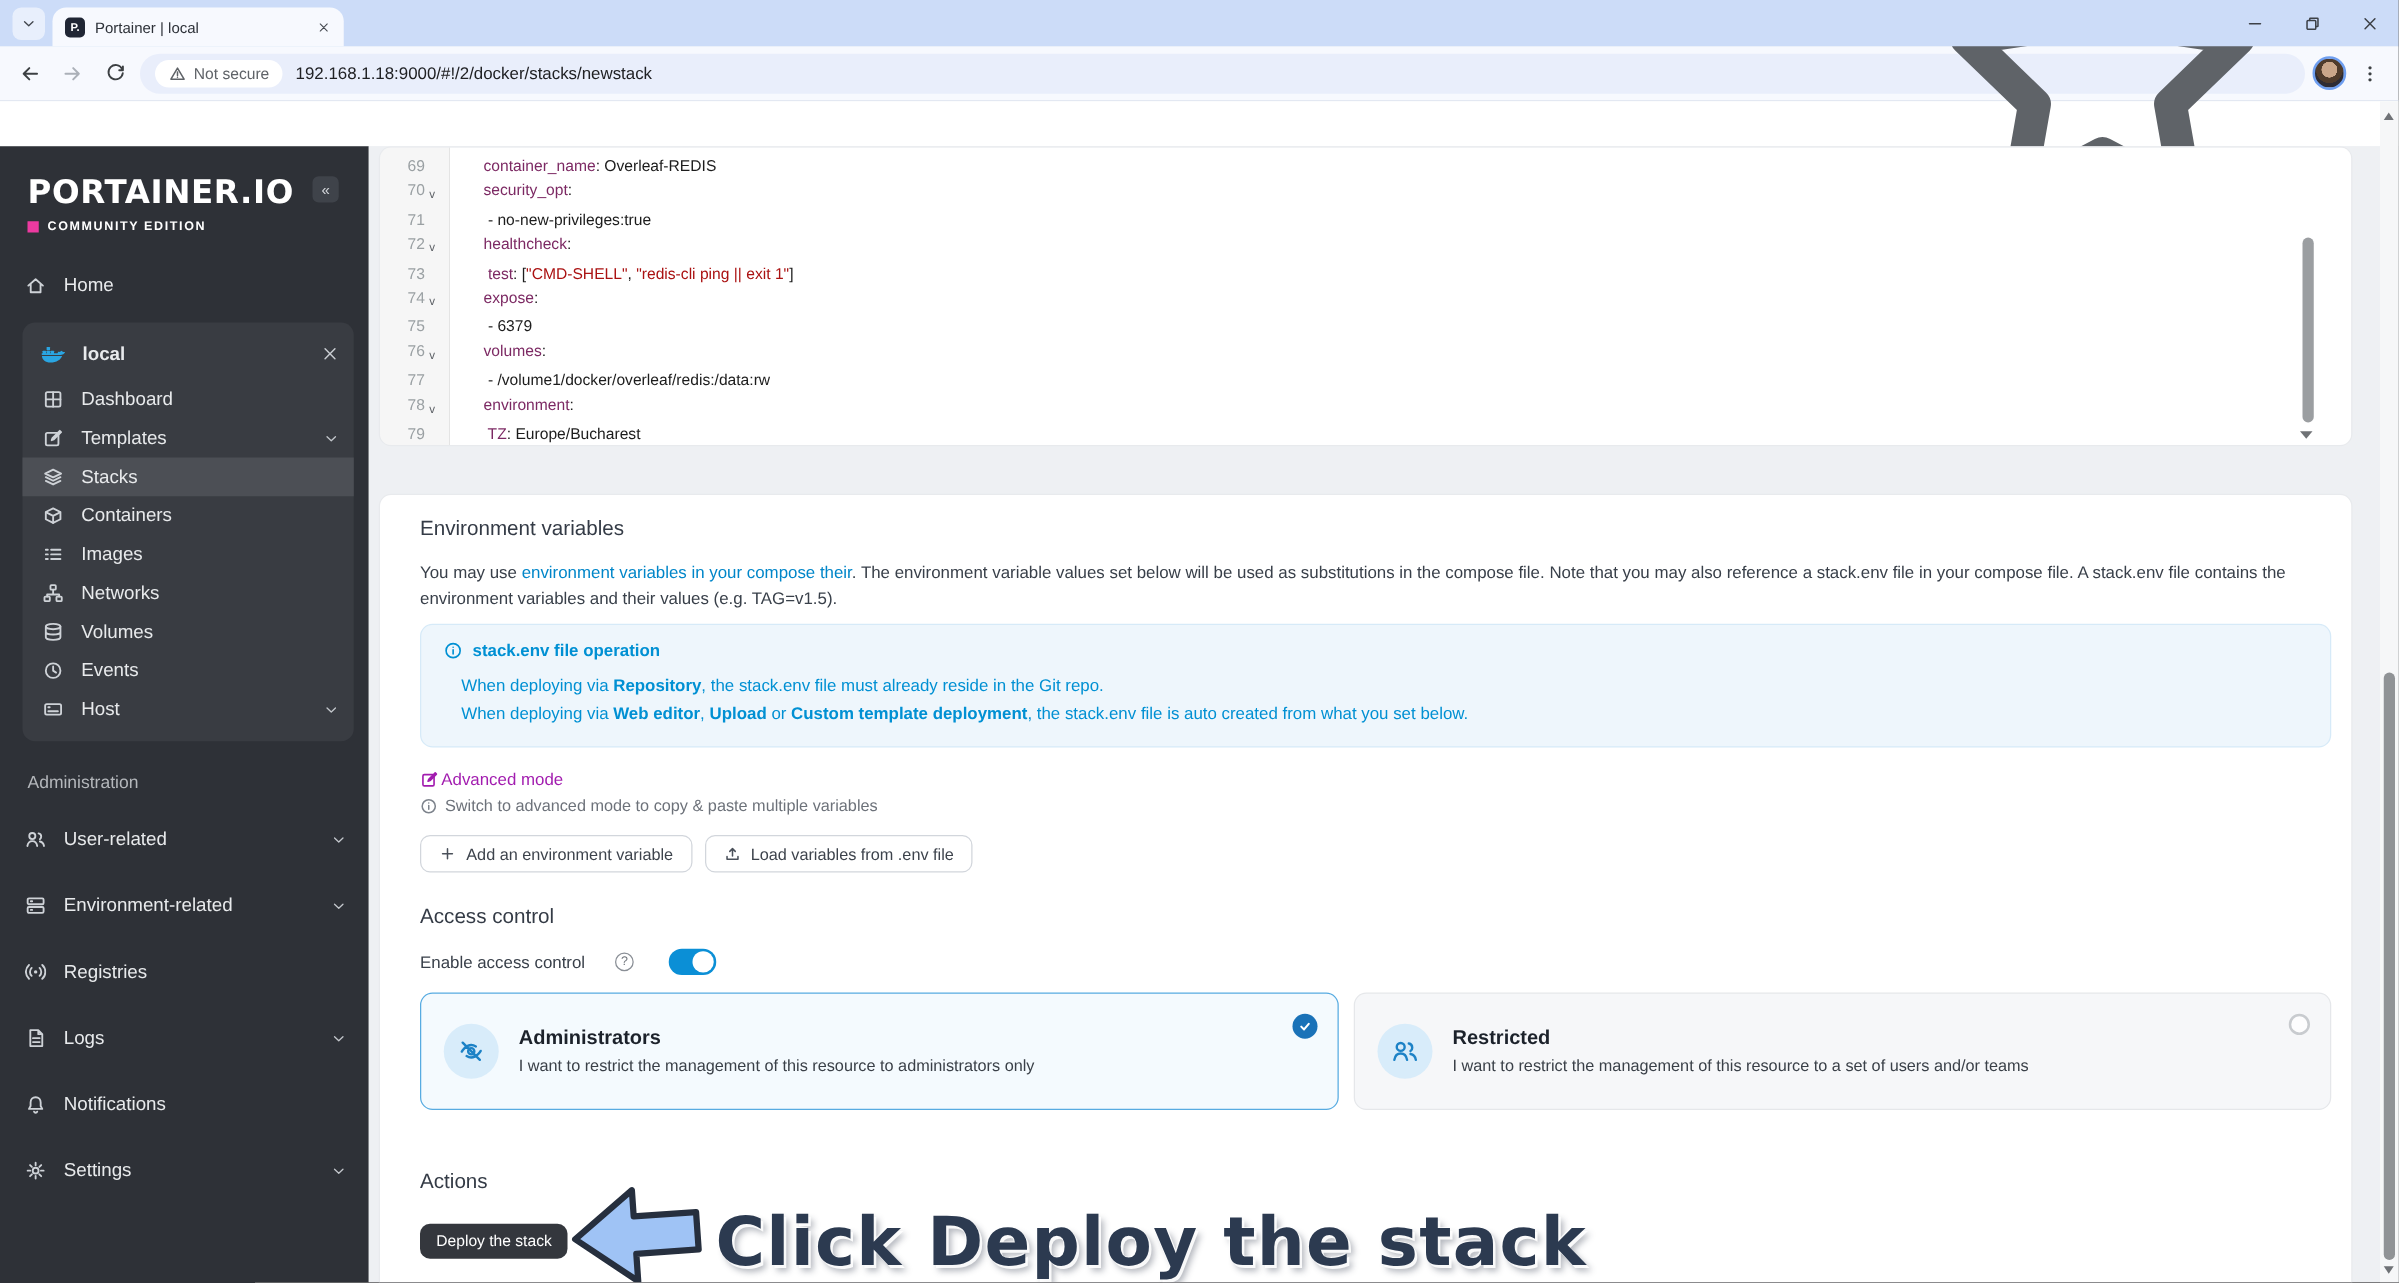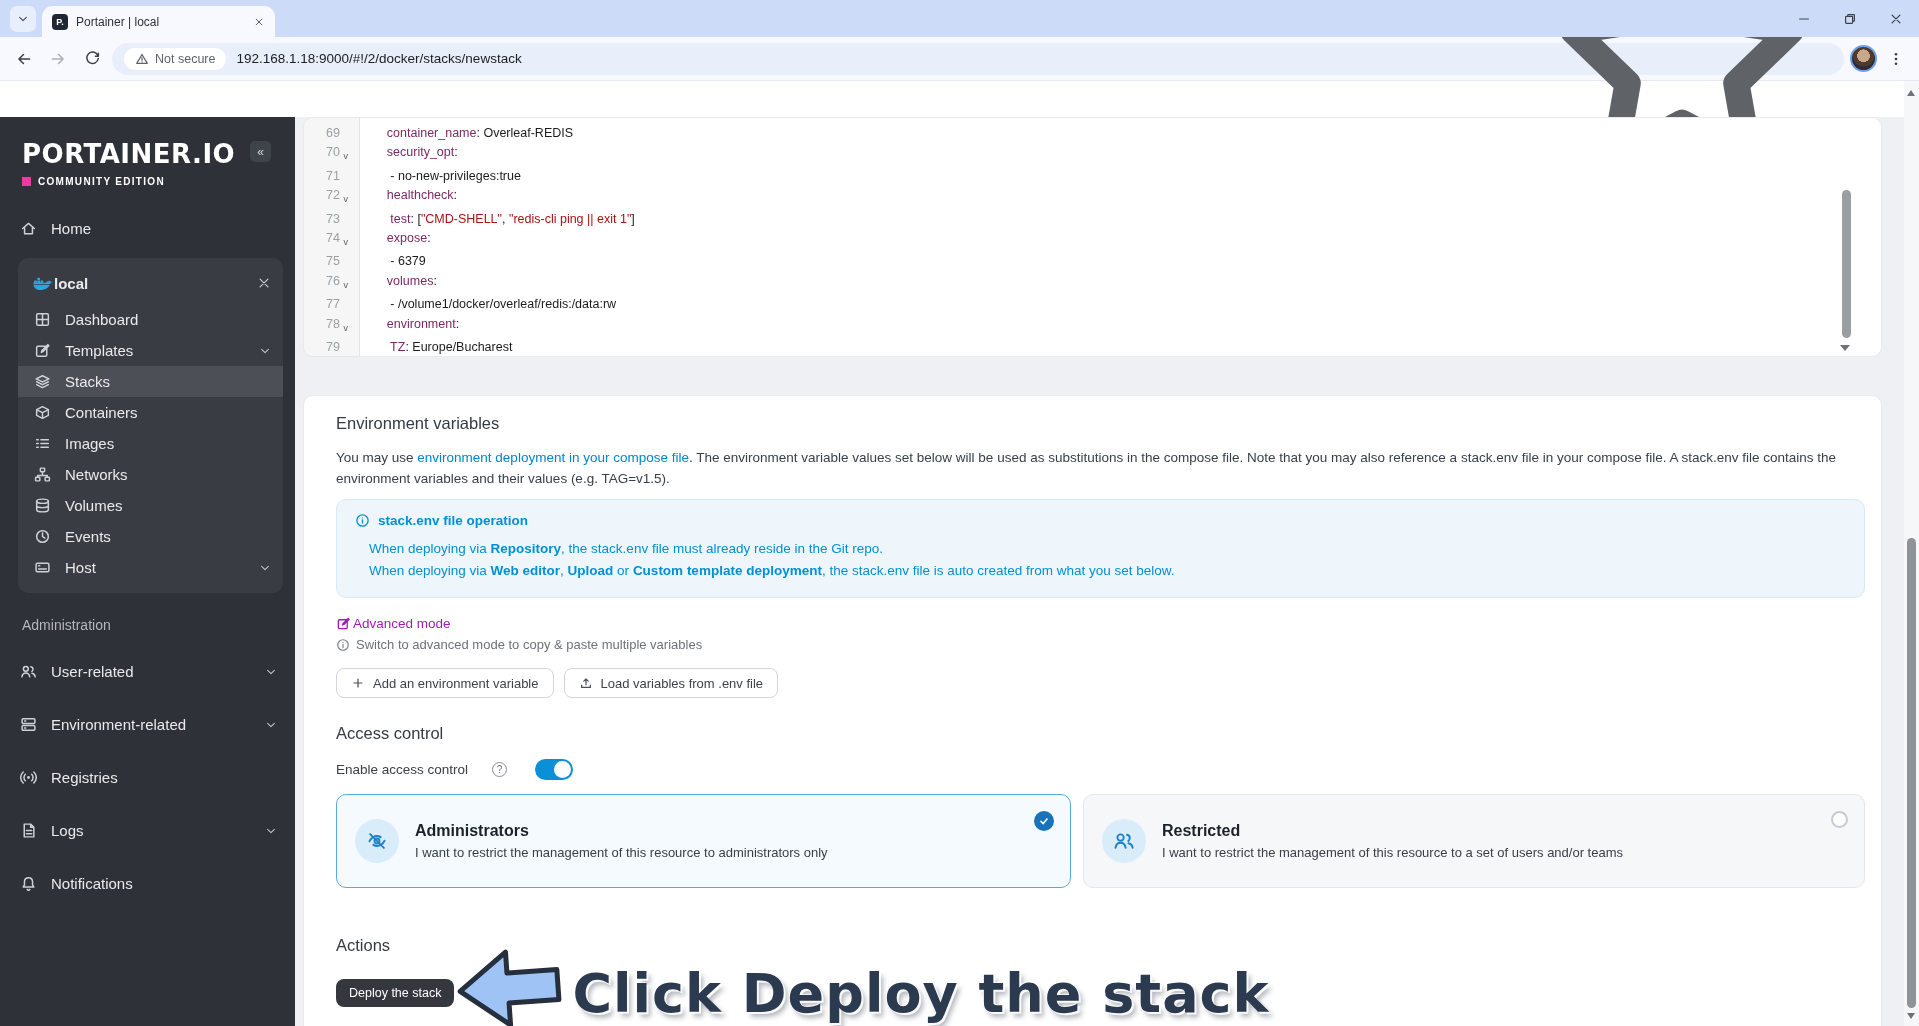--- a/index.html
+++ b/index.html
@@ -38,21 +38,21 @@
   .logo{margin:22px 0 0 22px;font-size:26px;font-weight:800;letter-spacing:.5px;color:#fff;font-family:"DejaVu Sans",sans-serif;}
   .edition{margin:7px 0 0 22px;display:flex;align-items:center;gap:7px;font-size:10px;font-weight:700;letter-spacing:1.3px;color:#fff;}
   .maggie{width:9px;height:9px;background:#ec3aa0;}
   .collapse{position:absolute;top:24px;right:24px;width:21px;height:21px;background:#3f434a;border-radius:5px;
     color:#d3d6da;font-size:12px;display:flex;align-items:center;justify-content:center;}
   .s-item{display:flex;align-items:center;height:31px;padding-left:20px;gap:14px;font-size:15px;color:#e8eaec;cursor:default;}
   .s-item .ic{width:17px;height:17px;color:#ced2d7;flex:none;}
   .s-item .chev{width:12px;height:12px;color:#c2c6cb;margin-left:auto;margin-right:18px;}
   #home-item{margin-top:26px;}
   .envbox{margin:14px 12px 0 18px;background:#393c42;border-radius:10px;padding:4px 0 10px;}
-  .envhead{display:flex;align-items:center;height:42px;padding:0 12px 0 14px;}
+  .envhead{display:flex;align-items:center;height:42px;padding:0 12px 0 14px;gap:12px;}
   .envname{font-size:15px;font-weight:700;}
   .envclose{margin-left:auto;width:14px;height:14px;color:#c7cbd0;}
   .envbox .s-item{padding-left:16px;}
   .envbox .s-item.active{background:#4c4f55;}
   .envbox .s-item .chev{margin-right:12px;}
   .adminlabel{margin:24px 0 16px 22px;font-size:14px;color:#b4b7bb;}
   .adminlist{margin-top:22px;}
   .adminlist .s-item{height:33px;margin-top:20px;}
 
   
@@ -409,20 +409,34 @@
             </span>
           </div>
           <div class="s-item">
             <span class="ic">
               <svg viewBox="0 0 16 16" fill="none" stroke="currentColor" stroke-width="1.4" stroke-linecap="round" stroke-linejoin="round">
                 <path d="M8 2.6c2.3 0 3.8 1.7 3.8 4v2.6L13 11.4H3l1.2-2.2V6.6c0-2.3 1.5-4 3.8-4zM6.8 13.5a1.3 1.3 0 0 0 2.4 0"></path>
               </svg>
             </span>
             <span>Notifications</span>
           </div>
+          <div class="s-item">
+            <span class="ic">
+              <svg viewBox="0 0 16 16" fill="none" stroke="currentColor" stroke-width="1.4" stroke-linecap="round" stroke-linejoin="round">
+                <circle cx="8" cy="8" r="2.2"></circle>
+                <path d="M8 2v2M8 12v2M2 8h2M12 8h2M3.8 3.8l1.4 1.4M10.8 10.8l1.4 1.4M12.2 3.8l-1.4 1.4M5.2 10.8l-1.4 1.4"></path>
+              </svg>
+            </span>
+            <span>Settings</span>
+            <span class="ic chev">
+              <svg viewBox="0 0 16 16" fill="none" stroke="currentColor" stroke-width="1.4" stroke-linecap="round" stroke-linejoin="round">
+                <path d="M3.5 5.8 8 10.2l4.5-4.4"></path>
+              </svg>
+            </span>
+          </div>
         </div>
     </div>
 
     <div class="content">
 
       <div class="cardA">
         <div class="code" id="code-lines">
             <div class="cl">
               <span class="gut">
                 <span class="num">69</span>
@@ -500,21 +514,21 @@
               </span>
               <span class="ctext"><span class="td">       </span><span class="tk">TZ</span><span class="td">: Europe/Bucharest</span></span>
             </div>
           </div>
         <div class="edthumb"></div>
         <div class="eddown"></div>
       </div>
 
       <div class="cardB">
         <h2 class="sec" id="h-env">Environment variables</h2>
-        <div class="para"><span>You may use </span><a class="blue" href="#">environment deployment in your compose file</a><span>. The environment variable values set below will be used as substitutions in the compose file. Note that you may also reference a stack.env file in your compose file. A stack.env file contains the environment variables and their values (e.g. TAG=v1.5).</span></div>
+        <div class="para"><span>You may use </span><a class="blue" href="#">environment variables in your compose their</a><span>. The environment variable values set below will be used as substitutions in the compose file. Note that you may also reference a stack.env file in your compose file. A stack.env file contains the environment variables and their values (e.g. TAG=v1.5).</span></div>
 
         <div class="infobox">
           <div class="ib-title">
             <span class="ic">
                 <svg viewBox="0 0 16 16" fill="none" stroke="currentColor" stroke-width="1.4" stroke-linecap="round" stroke-linejoin="round">
                   <circle cx="8" cy="8" r="6"></circle>
                   <path d="M8 7.3v3.5M8 5.1v.02"></path>
                 </svg>
               </span>
             <span>stack.env file operation</span>

